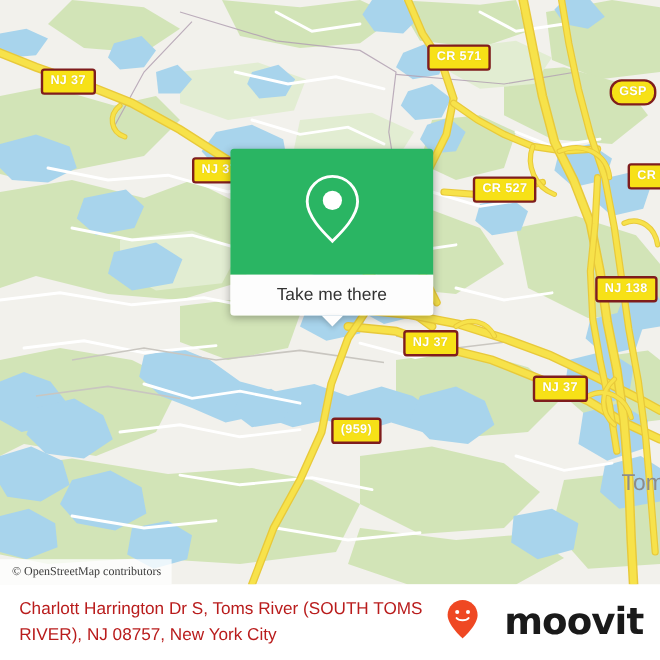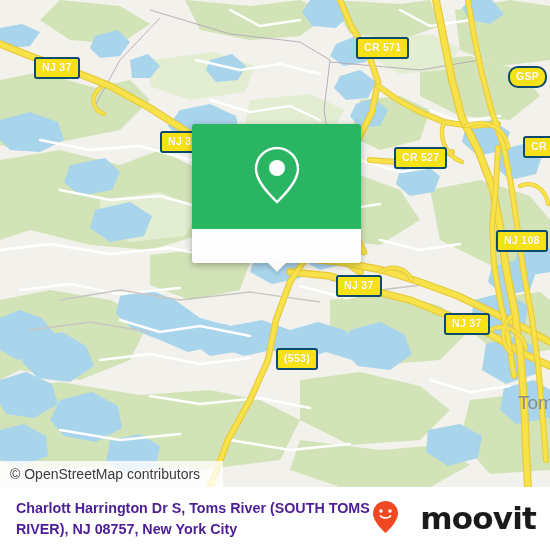--- a/index.html
+++ b/index.html
@@ -36,21 +36,21 @@
     top: 0;
     width: 550px;
     height: 487px;
     display: block;
   }
 
   
   .shield {
     position: absolute;
     background: #f7e117;
-    border: 2px solid #0c4a6e;
+    border: 2px solid #7f1d1d;
     border-radius: 3px;
     color: #ffffff;
     font-size: 10.5px;
     font-weight: bold;
     letter-spacing: 0.3px;
     line-height: 1;
     padding: 3px 6px 4px 6px;
     white-space: nowrap;
     font-family: "Liberation Sans", sans-serif;
     text-shadow: 0 0 1px rgba(120,100,0,0.25);
@@ -65,23 +65,23 @@
     white-space: nowrap;
   }
 
   
   .osm-attrib {
     position: absolute;
     left: 0;
     bottom: 0;
     background: rgba(255,255,255,0.78);
     color: #3b3b3b;
-    font-size: 14px;
-    padding: 5px 23px 5px 10px;
-    font-family: Liberation Sans, sans-serif;
+    font-size: 10px;
+    padding: 5px 9px 5px 10px;
+    font-family: Liberation Serif, serif;
     white-space: nowrap;
   }
 
   
   .popup-card {
     position: absolute;
     left: 192px;
     top: 124px;
     width: 169px;
     border-radius: 3px;
@@ -130,26 +130,26 @@
     width: 550px;
     height: 63px;
     background: #ffffff;
     display: flex;
     align-items: center;
     justify-content: space-between;
     padding: 0 14px 0 16px;
     box-sizing: border-box;
   }
   .footer-address {
-    color: #4c1d95;
+    color: #b91c1c;
     font-size: 14.3px;
     line-height: 1.42;
     max-width: 390px;
     font-family: "Liberation Sans", sans-serif;
-    font-weight: 700;
+    font-weight: 400;
   }
   .brand {
     display: flex;
     align-items: center;
     gap: 21px;
     flex: 0 0 auto;
   }
   .brand-word {
     color: #1a1a1a;
     font-size: 31px;
@@ -365,37 +365,38 @@
 
       </g>
     </svg>
 
     <div class="shield" style="left:34px;  top:57px;">NJ 37</div>
     <div class="shield" style="left:160px; top:131px;">NJ 37</div>
     <div class="shield" style="left:356px; top:37px;">CR 571</div>
     <div class="shield" style="left:508px; top:66px;border-radius:10px;">GSP</div>
     <div class="shield" style="left:394px; top:147px;text-align:right;">CR 527</div>
     <div class="shield" style="left:523px; top:136px;">CR 5</div>
-    <div class="shield" style="left:496px; top:230px;">NJ 108</div>
+    <div class="shield" style="left:496px; top:230px;">NJ 138</div>
     <div class="shield" style="left:336px; top:275px;">NJ 37</div>
     <div class="shield" style="left:444px; top:313px;">NJ 37</div>
-    <div class="shield" style="left:276px; top:348px;">(553)</div>
+    <div class="shield" style="left:276px; top:348px;">(959)</div>
 
     <div class="city-label" style="left:518px; top:392px;">Tom</div>
 
     <div class="popup-card">
       <div class="popup-green">
         <span>
           <svg width="52" height="62" viewBox="0 0 52 62" fill="none">
             <path d="M26 4 C14.4 4 5 13.4 5 25 C5 38 20 52 26 58 C32 52 47 38 47 25 C47 13.4 37.6 4 26 4 Z" stroke="#ffffff" stroke-width="2.4" fill="none"></path>
             <circle cx="26" cy="24" r="8" fill="#ffffff"></circle>
           </svg>
         </span>
       </div>
       <div class="popup-footer">
+        <span>Take me there</span>
         <span class="popup-tail"></span>
       </div>
     </div>
 
     <div class="osm-attrib">© OpenStreetMap contributors</div>
 
   </div>
 
   <div class="footer-bar">
     <div class="footer-address">Charlott Harrington Dr S, Toms River (SOUTH TOMS RIVER), NJ 08757, New York City</div>

